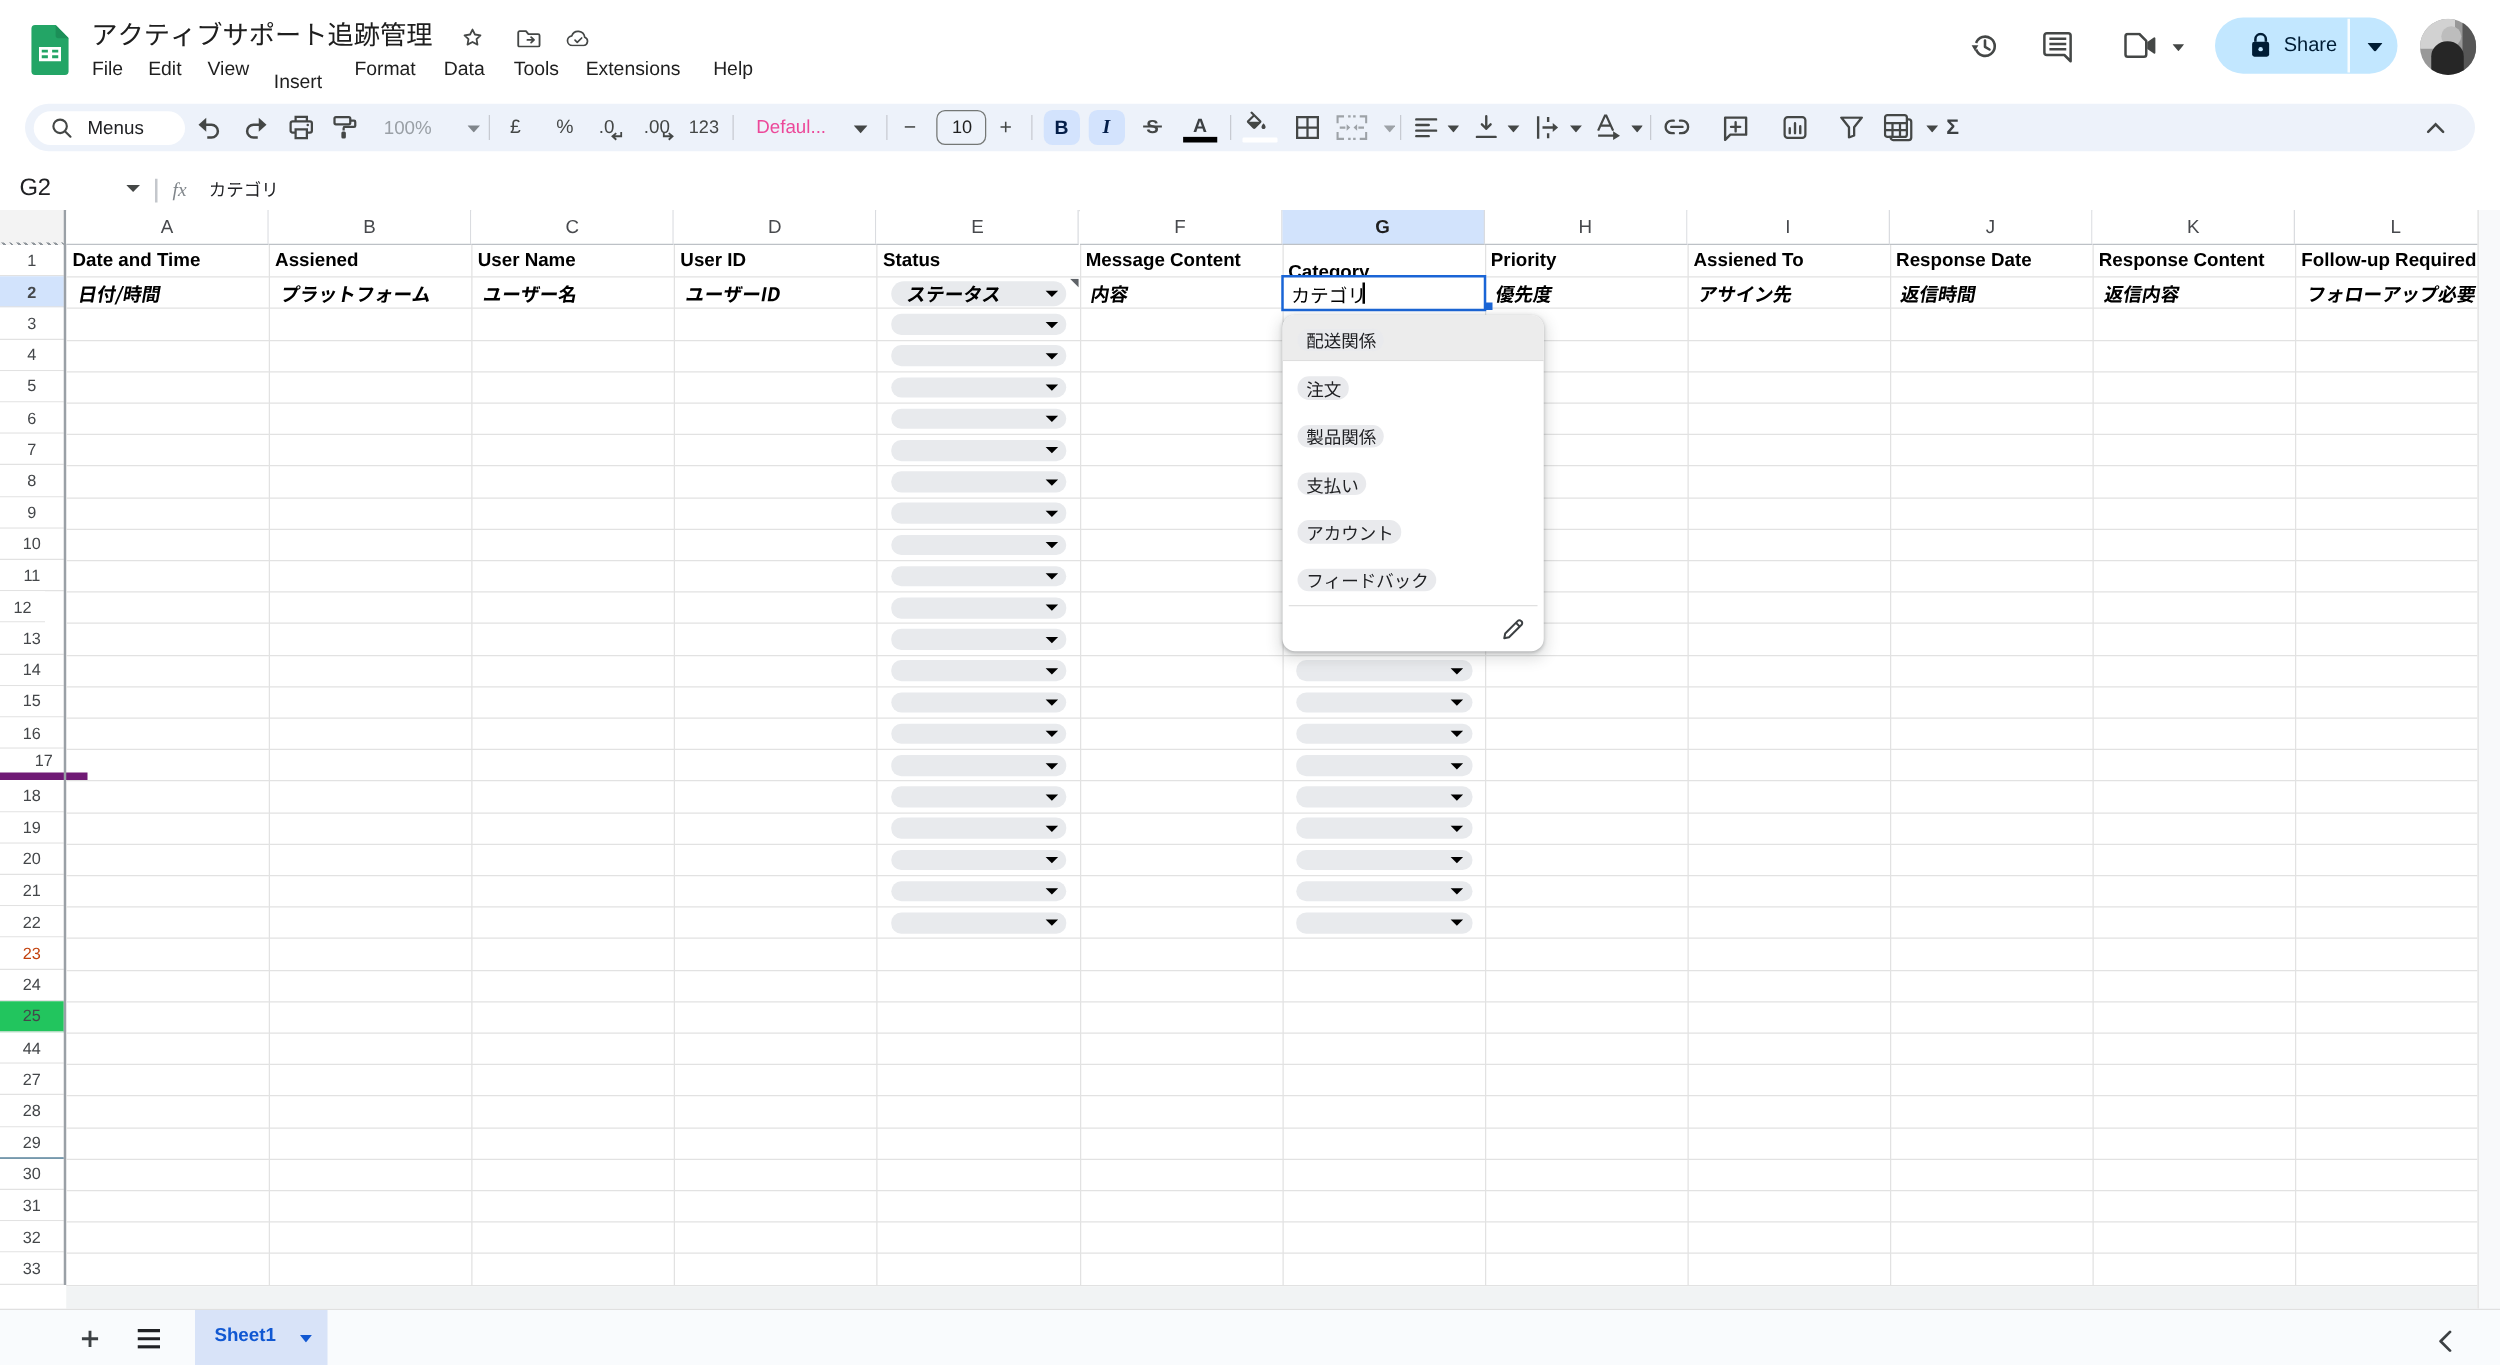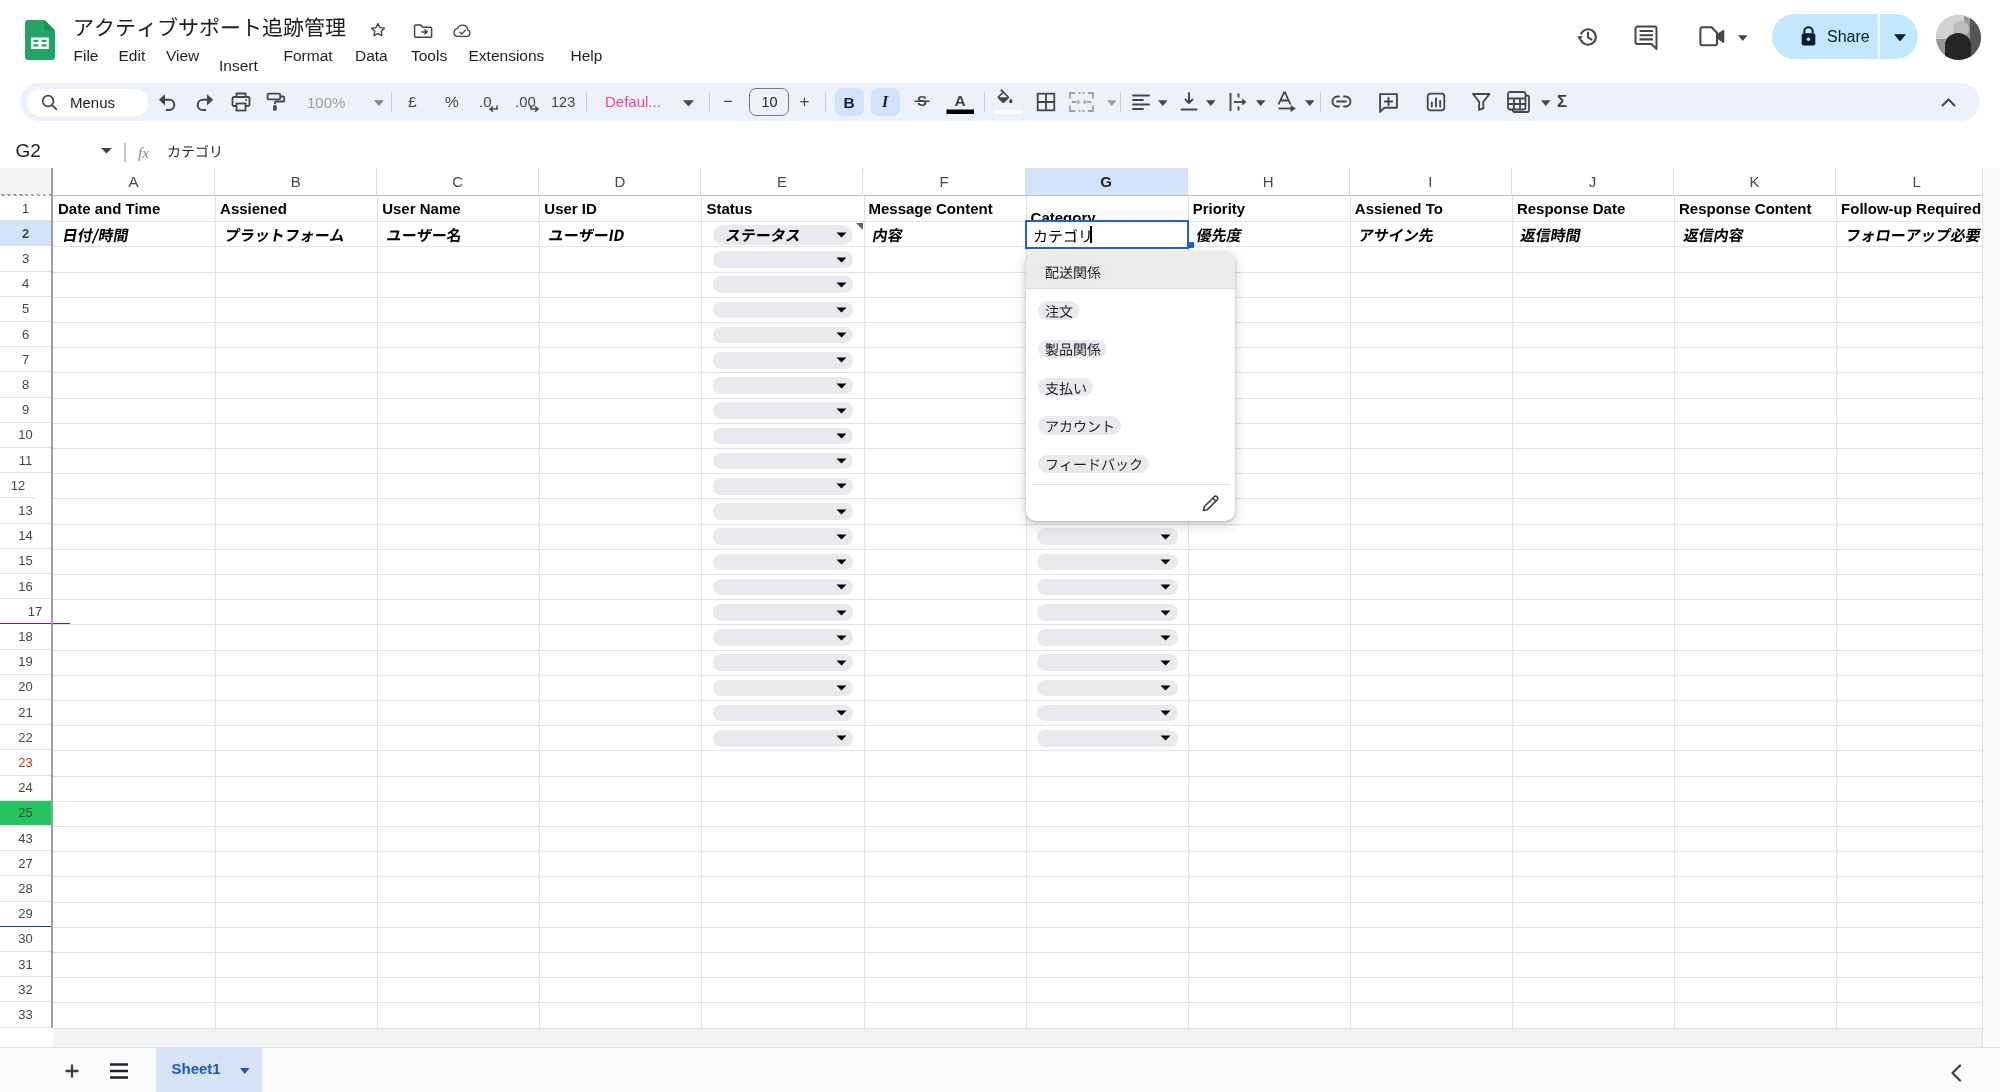--- a/index.html
+++ b/index.html
@@ -260,30 +260,30 @@
 <div class="ab" style="left:0;top:347.2px;width:51px;height:25.2px;background:#fff;border-bottom:1px solid #e2e2e2;display:flex;align-items:center;justify-content:center;font-size:13px;color:#44474a;font-weight:400">7</div>
 <div class="ab" style="left:0;top:372.4px;width:51px;height:25.2px;background:#fff;border-bottom:1px solid #e2e2e2;display:flex;align-items:center;justify-content:center;font-size:13px;color:#44474a;font-weight:400">8</div>
 <div class="ab" style="left:0;top:397.6px;width:51px;height:25.2px;background:#fff;border-bottom:1px solid #e2e2e2;display:flex;align-items:center;justify-content:center;font-size:13px;color:#44474a;font-weight:400">9</div>
 <div class="ab" style="left:0;top:422.8px;width:51px;height:25.2px;background:#fff;border-bottom:1px solid #e2e2e2;display:flex;align-items:center;justify-content:center;font-size:13px;color:#44474a;font-weight:400">10</div>
 <div class="ab" style="left:0;top:448.0px;width:51px;height:25.2px;background:#fff;border-bottom:1px solid #e2e2e2;display:flex;align-items:center;justify-content:center;font-size:13px;color:#44474a;font-weight:400">11</div>
 <div class="ab" style="left:0;top:473.2px;width:36px;height:25.2px;background:#fff;border-bottom:1px solid #e2e2e2;display:flex;align-items:center;justify-content:center;font-size:13px;color:#44474a;font-weight:400">12</div>
 <div class="ab" style="left:0;top:498.4px;width:51px;height:25.2px;background:#fff;border-bottom:1px solid #e2e2e2;display:flex;align-items:center;justify-content:center;font-size:13px;color:#44474a;font-weight:400">13</div>
 <div class="ab" style="left:0;top:523.6px;width:51px;height:25.2px;background:#fff;border-bottom:1px solid #e2e2e2;display:flex;align-items:center;justify-content:center;font-size:13px;color:#44474a;font-weight:400">14</div>
 <div class="ab" style="left:0;top:548.8px;width:51px;height:25.2px;background:#fff;border-bottom:1px solid #e2e2e2;display:flex;align-items:center;justify-content:center;font-size:13px;color:#44474a;font-weight:400">15</div>
 <div class="ab" style="left:0;top:574.0px;width:51px;height:25.2px;background:#fff;border-bottom:1px solid #e2e2e2;display:flex;align-items:center;justify-content:center;font-size:13px;color:#44474a;font-weight:400">16</div>
-<div class="ab" style="left:0;top:599.2px;width:70px;height:25.2px;background:#fff;border-bottom:1px solid #701a75;display:flex;align-items:center;justify-content:center;font-size:13px;color:#44474a;font-weight:400">17</div>
+<div class="ab" style="left:0;top:599.2px;width:70px;height:25.2px;background:#fff;border-bottom:6px solid #701a75;display:flex;align-items:center;justify-content:center;font-size:13px;color:#44474a;font-weight:400">17</div>
 <div class="ab" style="left:0;top:624.4px;width:51px;height:25.2px;background:#fff;border-bottom:1px solid #e2e2e2;display:flex;align-items:center;justify-content:center;font-size:13px;color:#44474a;font-weight:400">18</div>
 <div class="ab" style="left:0;top:649.6px;width:51px;height:25.2px;background:#fff;border-bottom:1px solid #e2e2e2;display:flex;align-items:center;justify-content:center;font-size:13px;color:#44474a;font-weight:400">19</div>
 <div class="ab" style="left:0;top:674.8px;width:51px;height:25.2px;background:#fff;border-bottom:1px solid #e2e2e2;display:flex;align-items:center;justify-content:center;font-size:13px;color:#44474a;font-weight:400">20</div>
 <div class="ab" style="left:0;top:700.0px;width:51px;height:25.2px;background:#fff;border-bottom:1px solid #e2e2e2;display:flex;align-items:center;justify-content:center;font-size:13px;color:#44474a;font-weight:400">21</div>
 <div class="ab" style="left:0;top:725.2px;width:51px;height:25.2px;background:#fff;border-bottom:1px solid #e2e2e2;display:flex;align-items:center;justify-content:center;font-size:13px;color:#44474a;font-weight:400">22</div>
 <div class="ab" style="left:0;top:750.4px;width:51px;height:25.2px;background:#fff;border-bottom:1px solid #e2e2e2;display:flex;align-items:center;justify-content:center;font-size:13px;color:#c2410c;font-weight:400">23</div>
 <div class="ab" style="left:0;top:775.6px;width:51px;height:25.2px;background:#fff;border-bottom:1px solid #e2e2e2;display:flex;align-items:center;justify-content:center;font-size:13px;color:#44474a;font-weight:400">24</div>
 <div class="ab" style="left:0;top:800.8px;width:51px;height:25.2px;background:#22c55e;border-bottom:1px solid #e2e2e2;display:flex;align-items:center;justify-content:center;font-size:13px;color:#44474a;font-weight:400">25</div>
-<div class="ab" style="left:0;top:826.0px;width:51px;height:25.2px;background:#fff;border-bottom:1px solid #e2e2e2;display:flex;align-items:center;justify-content:center;font-size:13px;color:#44474a;font-weight:400">43</div>
+<div class="ab" style="left:0;top:826.0px;width:51px;height:25.2px;background:#fff;border-bottom:1px solid #e2e2e2;display:flex;align-items:center;justify-content:center;font-size:13px;color:#44474a;font-weight:400">44</div>
 <div class="ab" style="left:0;top:851.2px;width:51px;height:25.2px;background:#fff;border-bottom:1px solid #e2e2e2;display:flex;align-items:center;justify-content:center;font-size:13px;color:#44474a;font-weight:400">27</div>
 <div class="ab" style="left:0;top:876.4px;width:51px;height:25.2px;background:#fff;border-bottom:1px solid #e2e2e2;display:flex;align-items:center;justify-content:center;font-size:13px;color:#44474a;font-weight:400">28</div>
 <div class="ab" style="left:0;top:901.6px;width:51px;height:25.2px;background:#fff;border-bottom:1px solid #0c4a6e;display:flex;align-items:center;justify-content:center;font-size:13px;color:#44474a;font-weight:400">29</div>
 <div class="ab" style="left:0;top:926.8px;width:51px;height:25.2px;background:#fff;border-bottom:1px solid #e2e2e2;display:flex;align-items:center;justify-content:center;font-size:13px;color:#44474a;font-weight:400">30</div>
 <div class="ab" style="left:0;top:952.0px;width:51px;height:25.2px;background:#fff;border-bottom:1px solid #e2e2e2;display:flex;align-items:center;justify-content:center;font-size:13px;color:#44474a;font-weight:400">31</div>
 <div class="ab" style="left:0;top:977.2px;width:51px;height:25.2px;background:#fff;border-bottom:1px solid #e2e2e2;display:flex;align-items:center;justify-content:center;font-size:13px;color:#44474a;font-weight:400">32</div>
 <div class="ab" style="left:0;top:1002.4px;width:51px;height:25.2px;background:#fff;border-bottom:1px solid #e2e2e2;display:flex;align-items:center;justify-content:center;font-size:13px;color:#44474a;font-weight:400">33</div>
 <div class="ab" style="left:51px;top:196.0px;width:2px;height:831.6px;background:#9aa0a6"></div>
 <div class="ab" style="left:215.1px;top:196.0px;width:1px;height:831.6px;background:#e2e2e2"></div>
 <div class="ab" style="left:377.2px;top:196.0px;width:1px;height:831.6px;background:#e2e2e2"></div>

